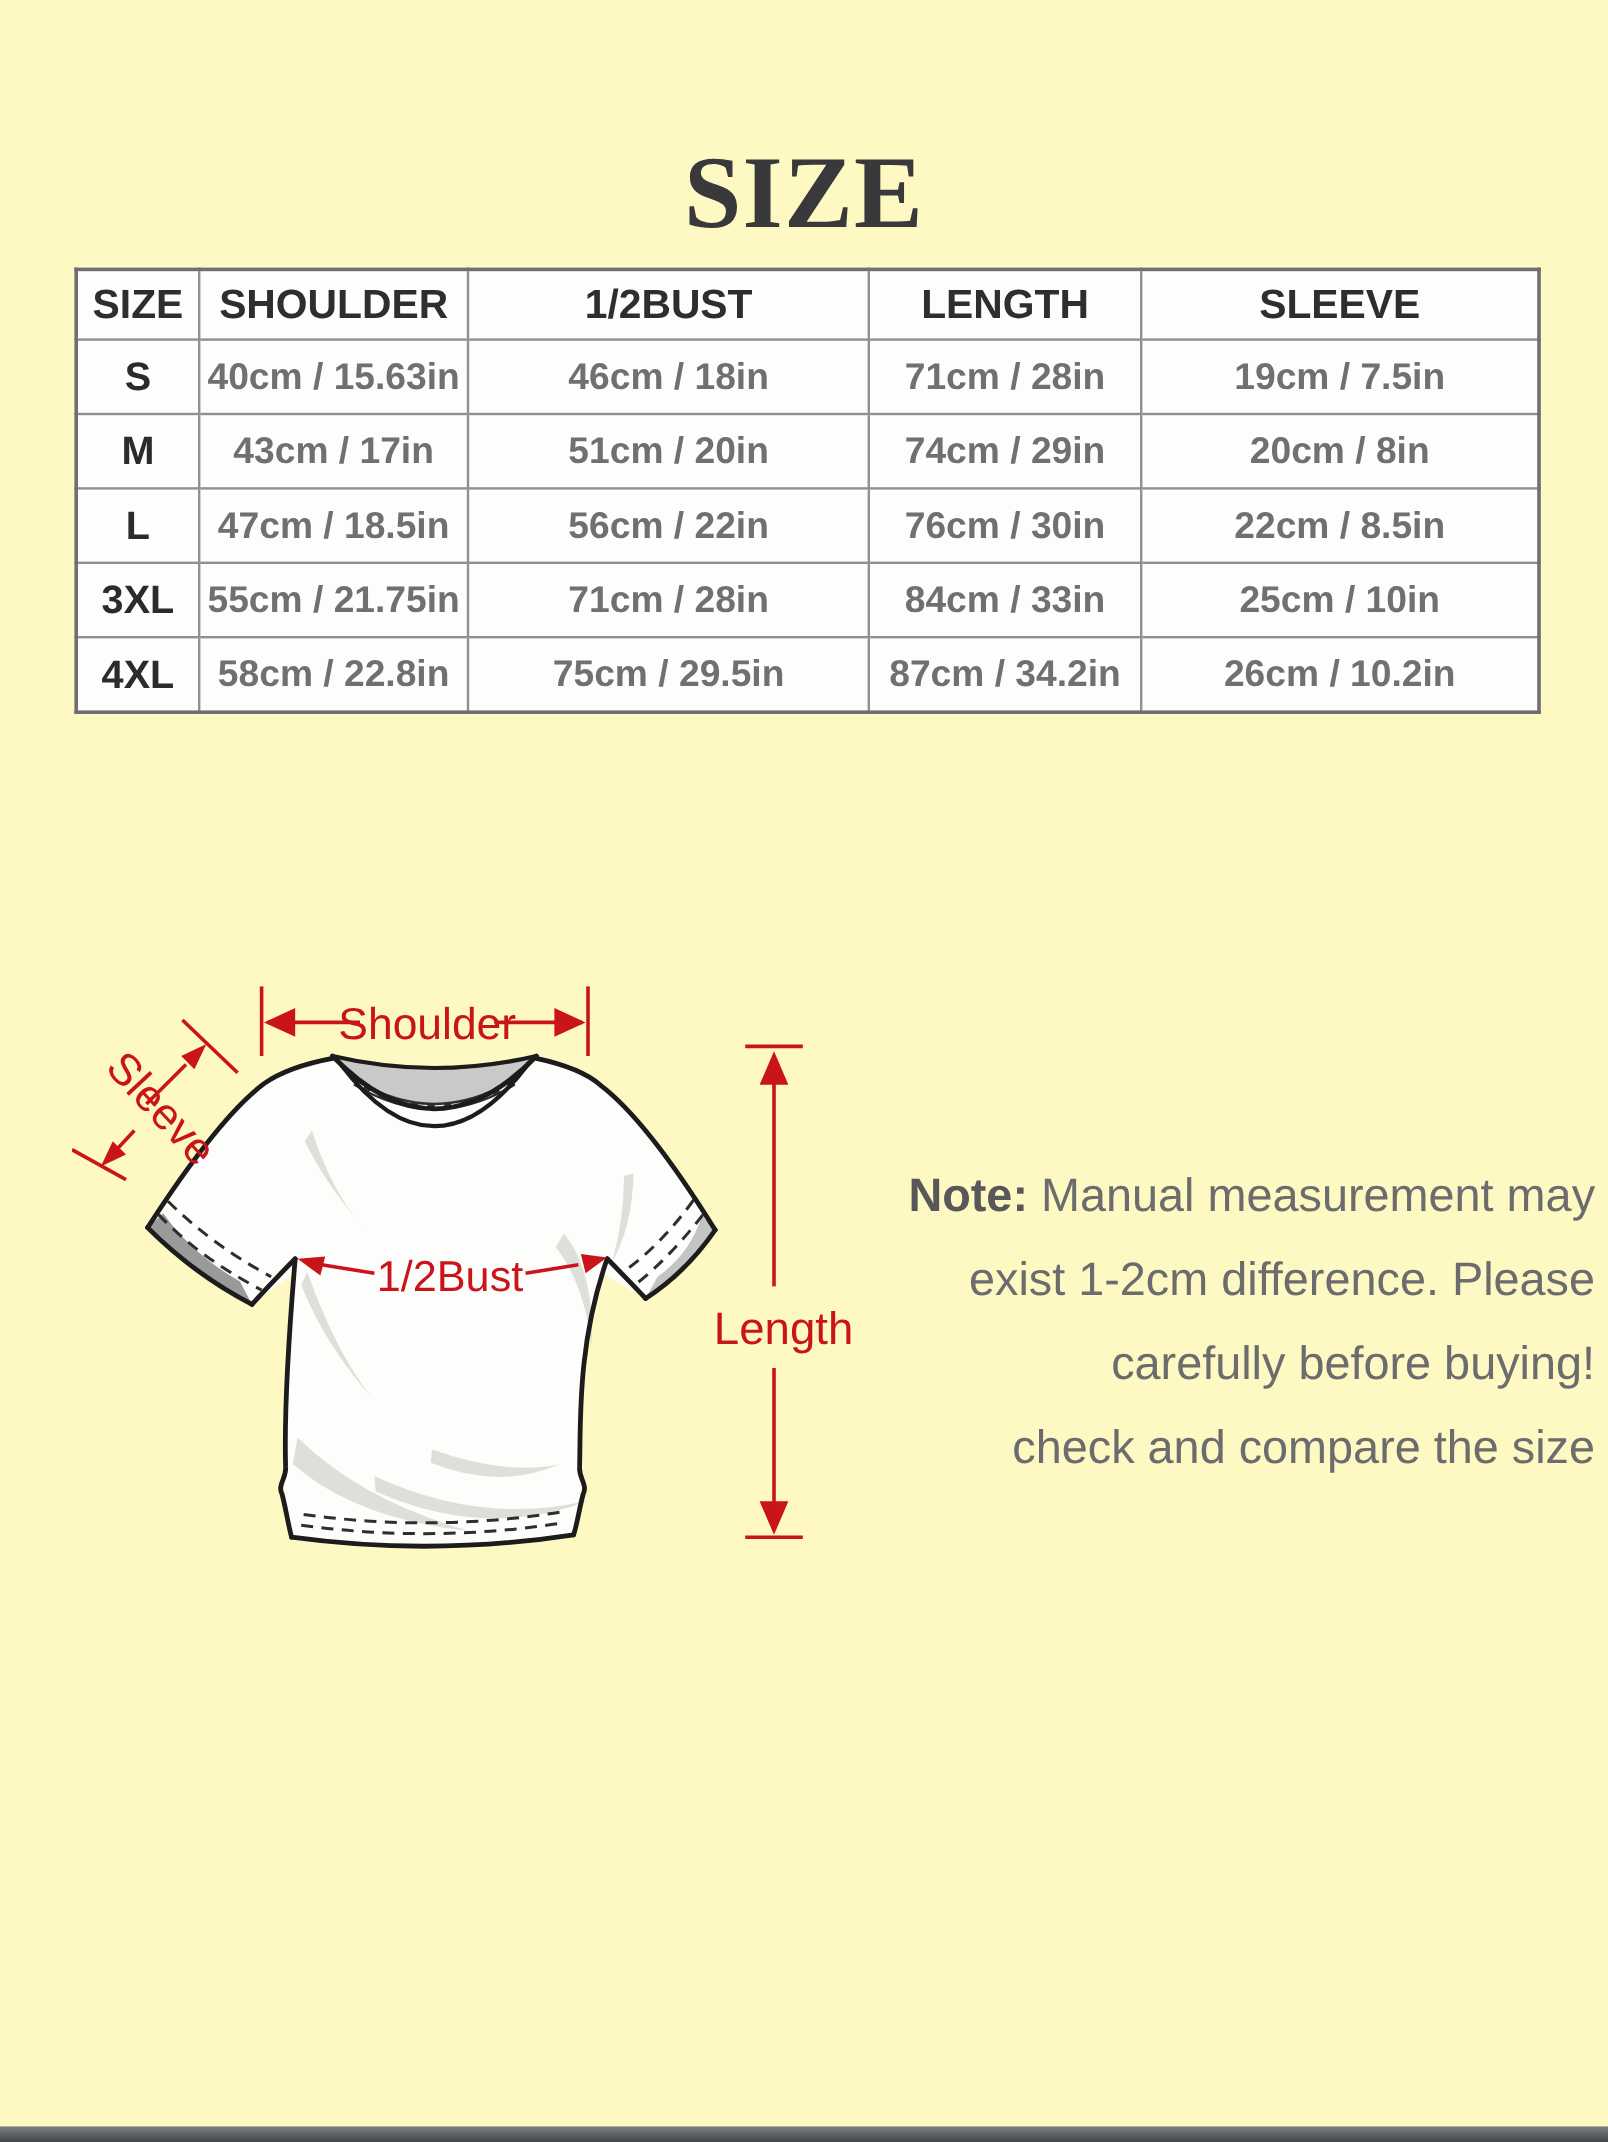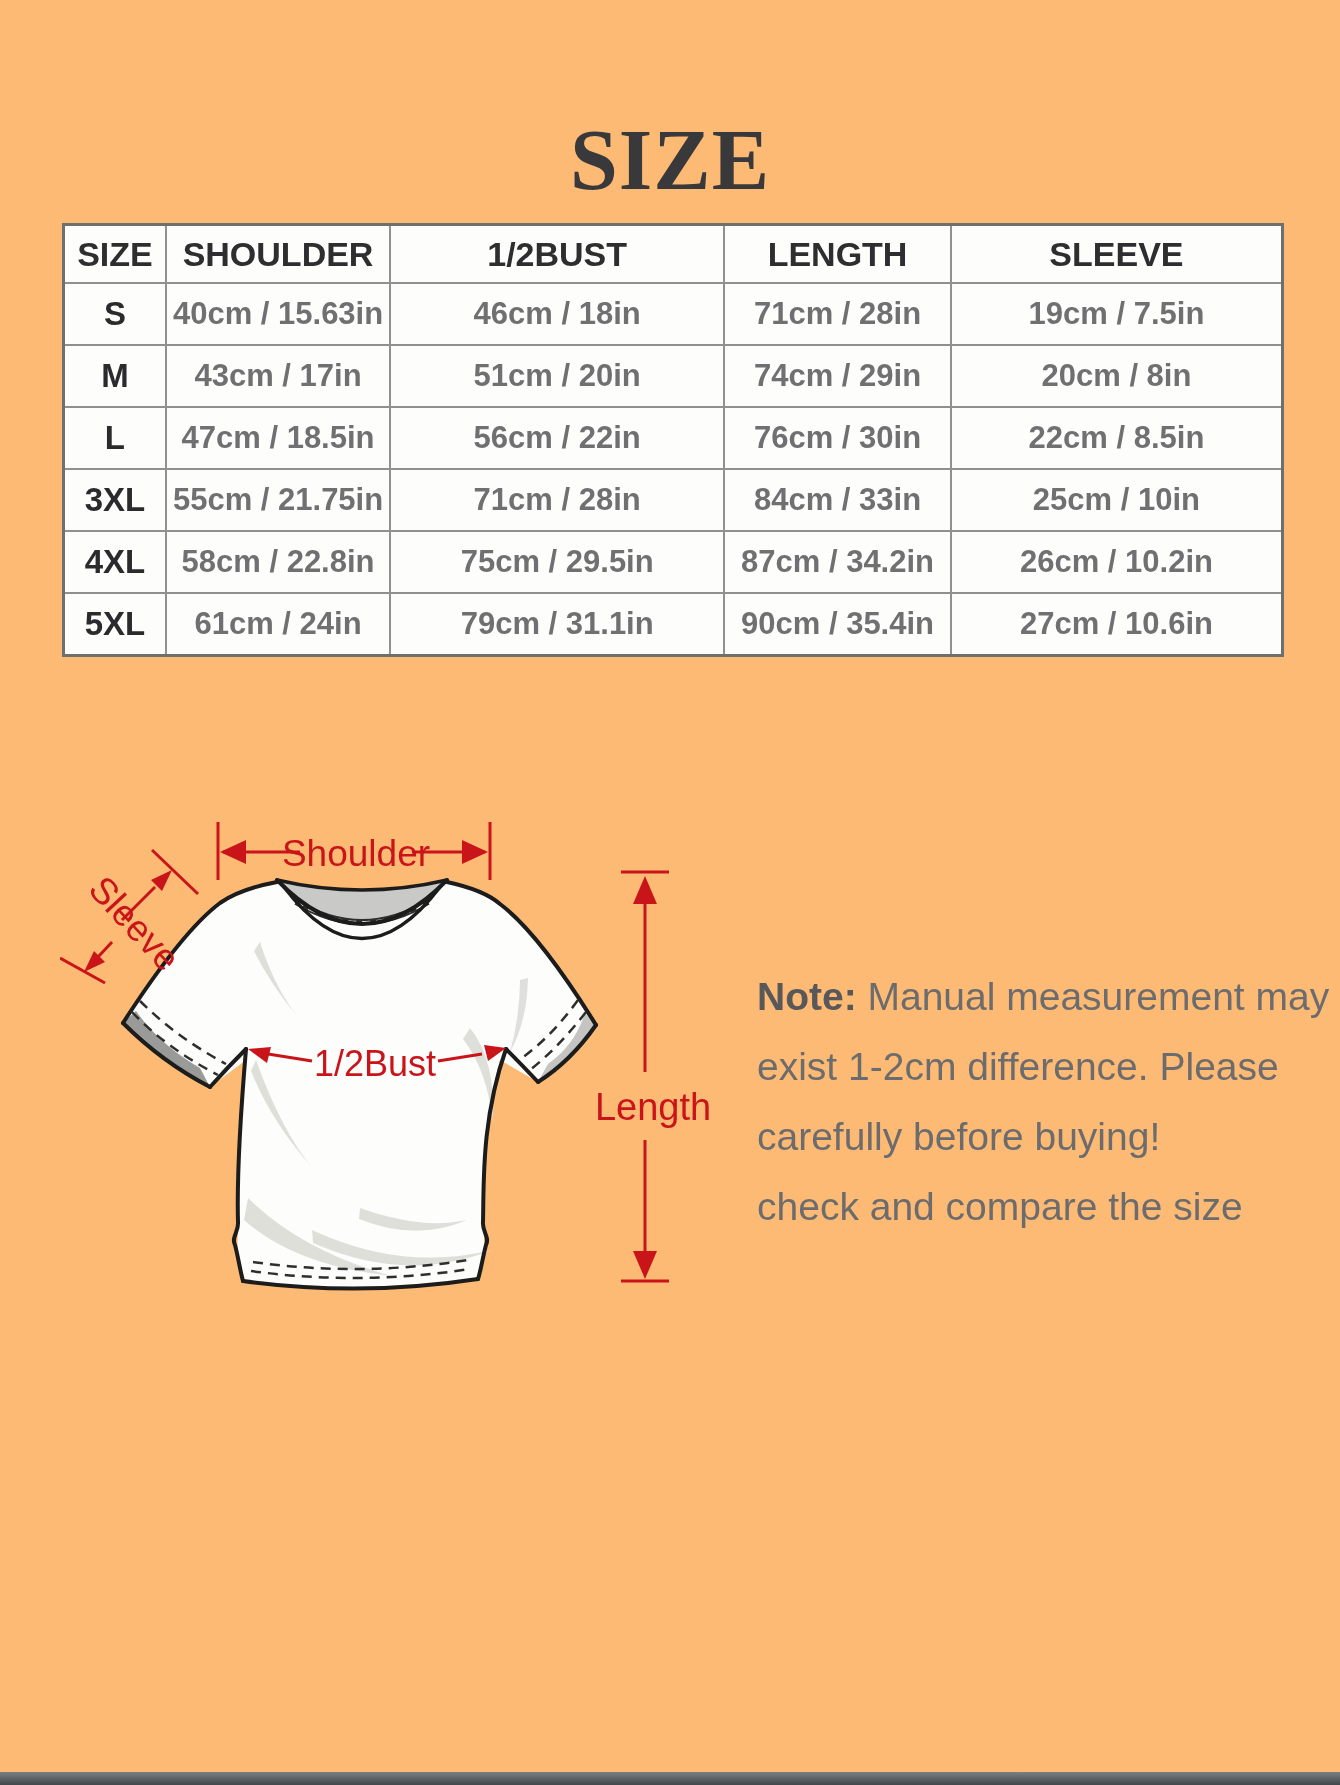--- a/index.html
+++ b/index.html
@@ -1,31 +1,31 @@
 <!DOCTYPE html>
 <html><head>
 <meta charset="utf-8">
 <style>
   html,body{margin:0;padding:0;background:#e8e8e8;}
-  #page{position:relative;width:1340px;height:1785px;background:#fdba74;overflow:hidden;
+  #page{position:relative;width:1340px;height:1785px;background:#fef9c3;overflow:hidden;
         font-family:"Liberation Sans",sans-serif;}
   .title{position:absolute;top:110px;left:0;width:100%;margin:0;text-align:center;
          font-family:"Liberation Serif","DejaVu Serif",serif;font-weight:700;
          font-size:86px;color:#39393b;letter-spacing:1px;}
   .size-table-wrap{position:absolute;left:62px;top:223px;width:1222px;}
   table{border-collapse:collapse;width:100%;table-layout:fixed;background:#fdfdfc;
         border:3px solid #6f6f6f;}
   th,td{border:2px solid #909090;text-align:center;padding:0;overflow:hidden;white-space:nowrap;font-weight:bold;}
   th{height:56px;font-size:34px;font-weight:700;color:#2e2e30;}
   td{height:60px;font-size:31px;color:#707072;}
   td:first-child{font-weight:700;color:#2b2b2d;font-size:33px;}
   col.c0{width:8.4%}col.c1{width:18.4%}col.c2{width:27.4%}col.c3{width:18.6%}col.c4{width:27.2%}
   .diagram{position:absolute;left:60px;top:730px;}
   .note{position:absolute;left:757px;top:962px;color:#6c6c6e;font-size:39px;}
-  .note .nline{height:70px;line-height:70px;white-space:nowrap;}
+  .note .nline{height:70px;line-height:70px;white-space:nowrap;text-align:right;}
   .note b{color:#58585a;font-weight:700;}
   .bottom-strip{position:absolute;left:0;bottom:0;width:100%;height:13px;
         background:linear-gradient(#7a7f83,#42474c);}
   svg text{font-family:"Liberation Sans",sans-serif;}
 </style>
 </head>
 <body>
 
 <div id="page">
 
@@ -77,27 +77,20 @@
             <td>71cm / 28in</td>
             <td>84cm / 33in</td>
             <td>25cm / 10in</td>
           </tr>
           <tr>
             <td>4XL</td>
             <td>58cm / 22.8in</td>
             <td>75cm / 29.5in</td>
             <td>87cm / 34.2in</td>
             <td>26cm / 10.2in</td>
-          </tr>
-          <tr>
-            <td>5XL</td>
-            <td>61cm / 24in</td>
-            <td>79cm / 31.1in</td>
-            <td>90cm / 35.4in</td>
-            <td>27cm / 10.6in</td>
           </tr>
         </tbody>
     </table>
   </div>
 
   <svg class="diagram" width="660" height="580" viewBox="0 0 660 580">
 
     <g>
       <path fill="#fdfdfc" d="M217,152 Q180,159 160,173 C128,197 92,248 63,293 Q100,330 150,357 L186,330
            C180,400 177,460 178,500 Q176,530 183,551 Q300,566 418,549 Q425,530 424,500

